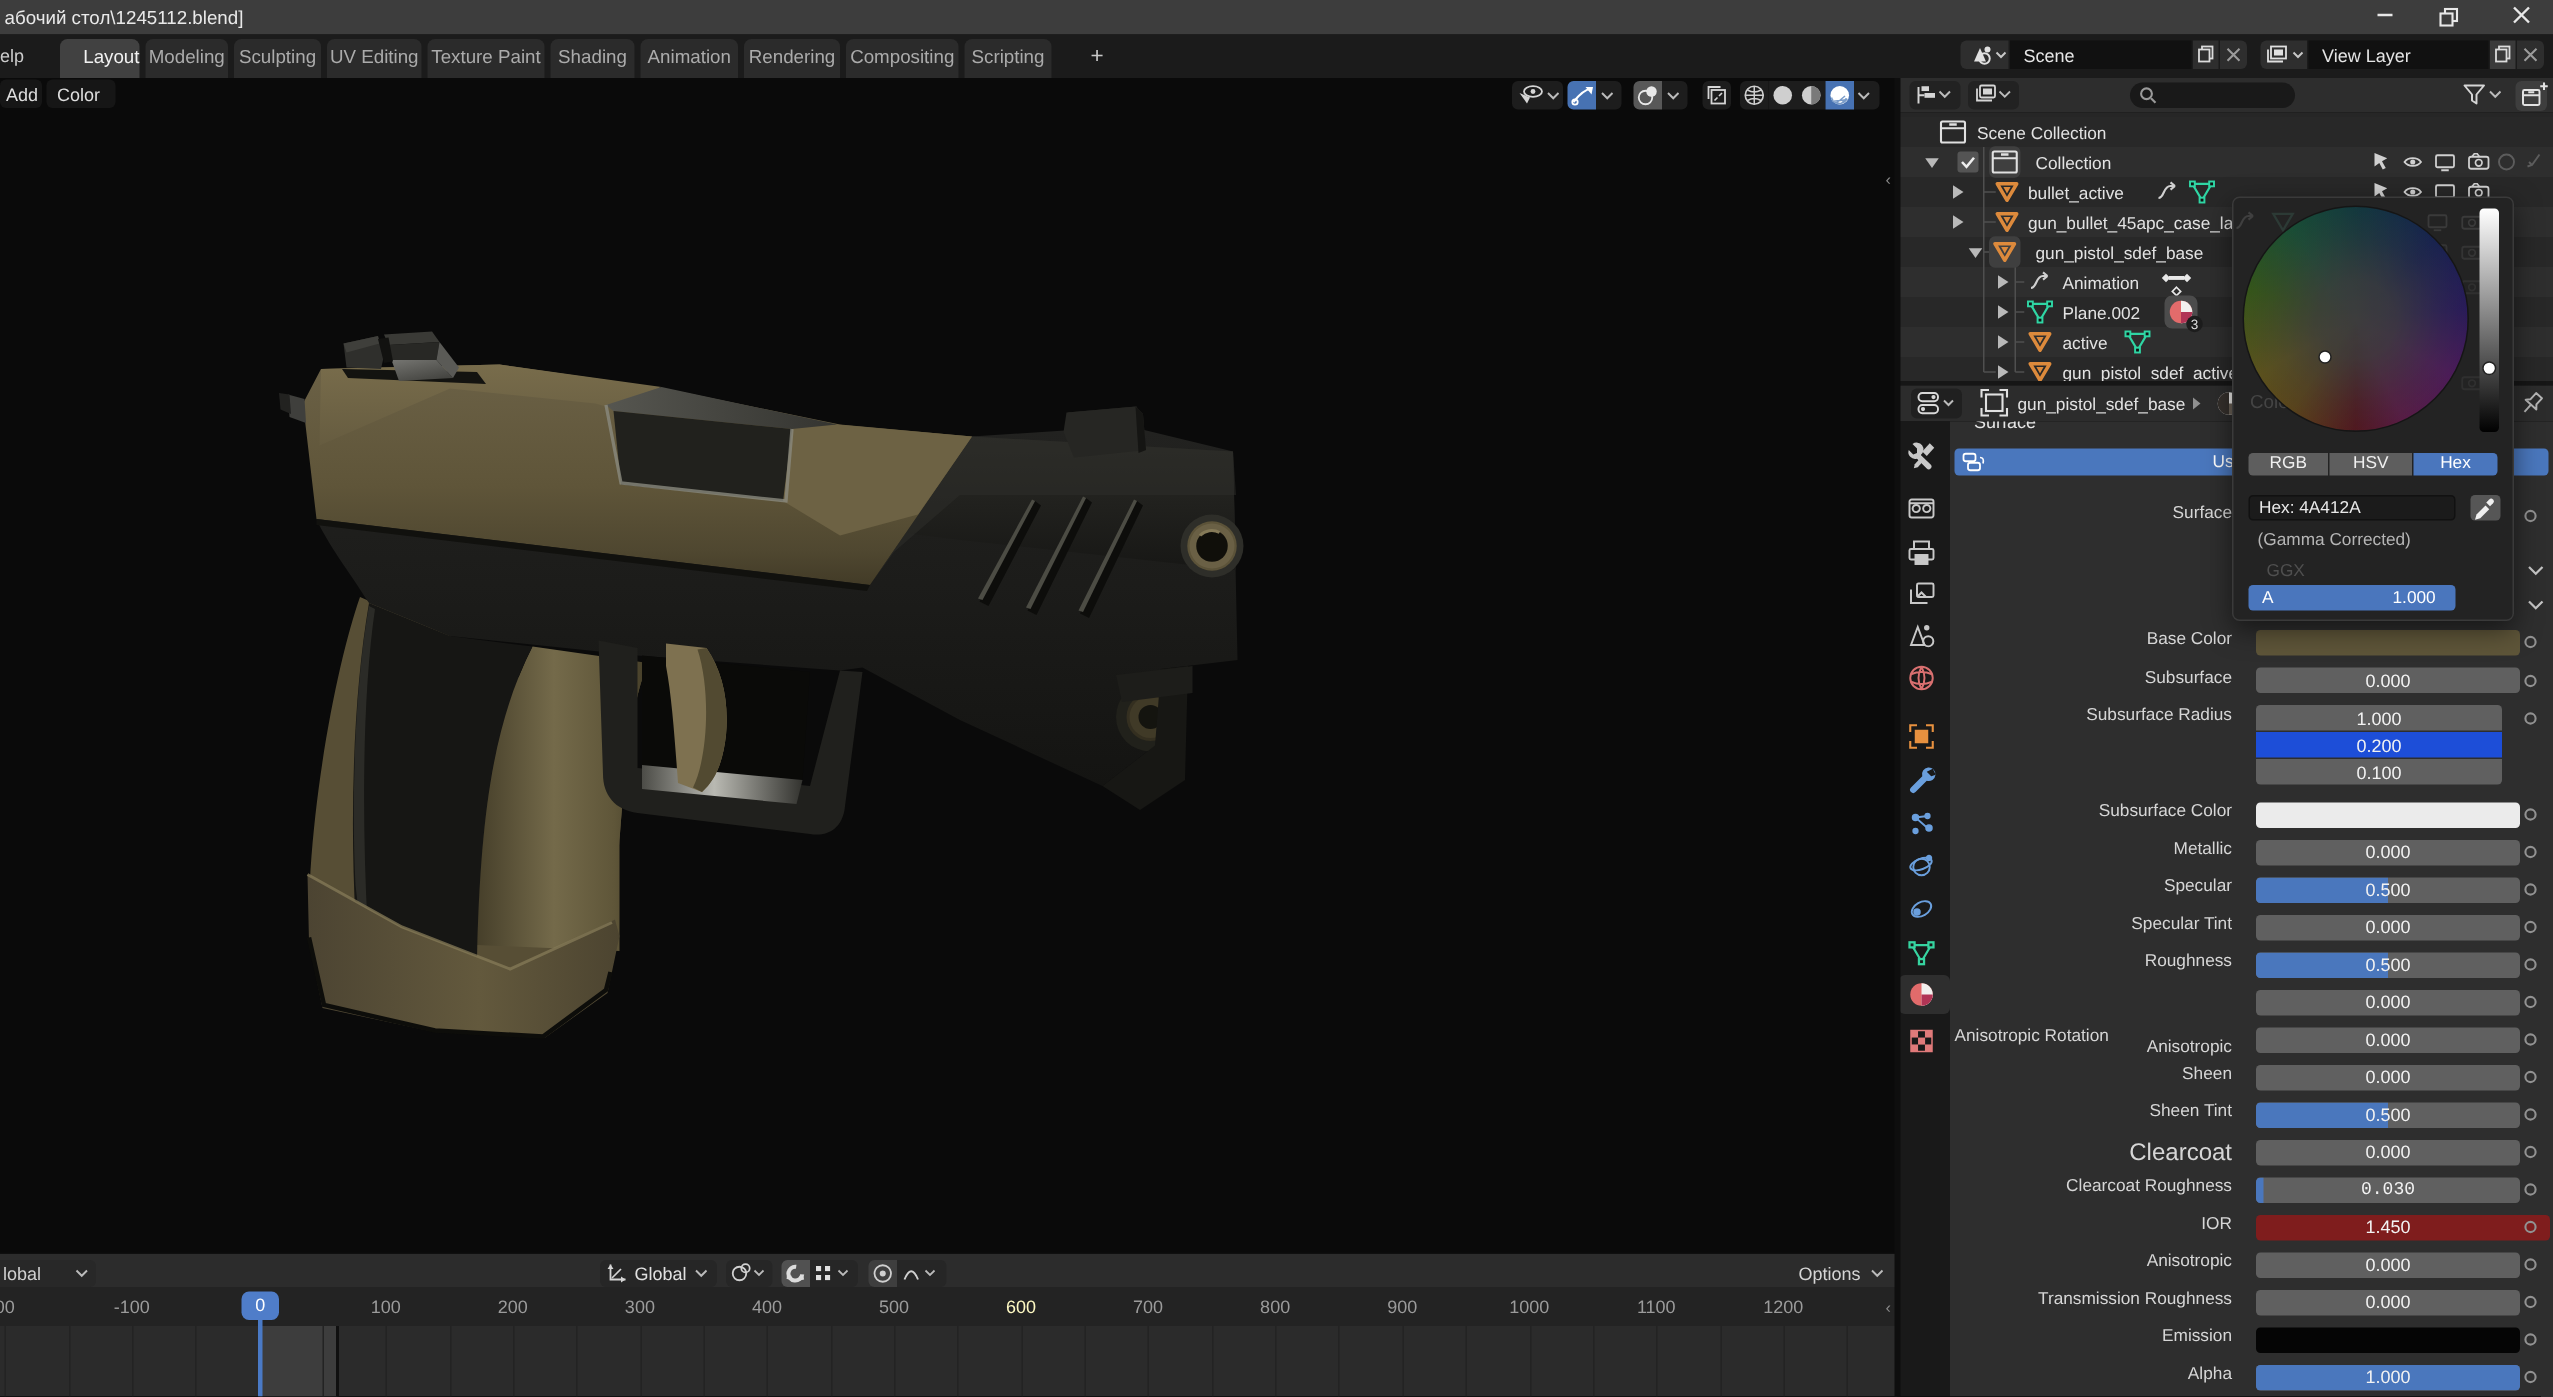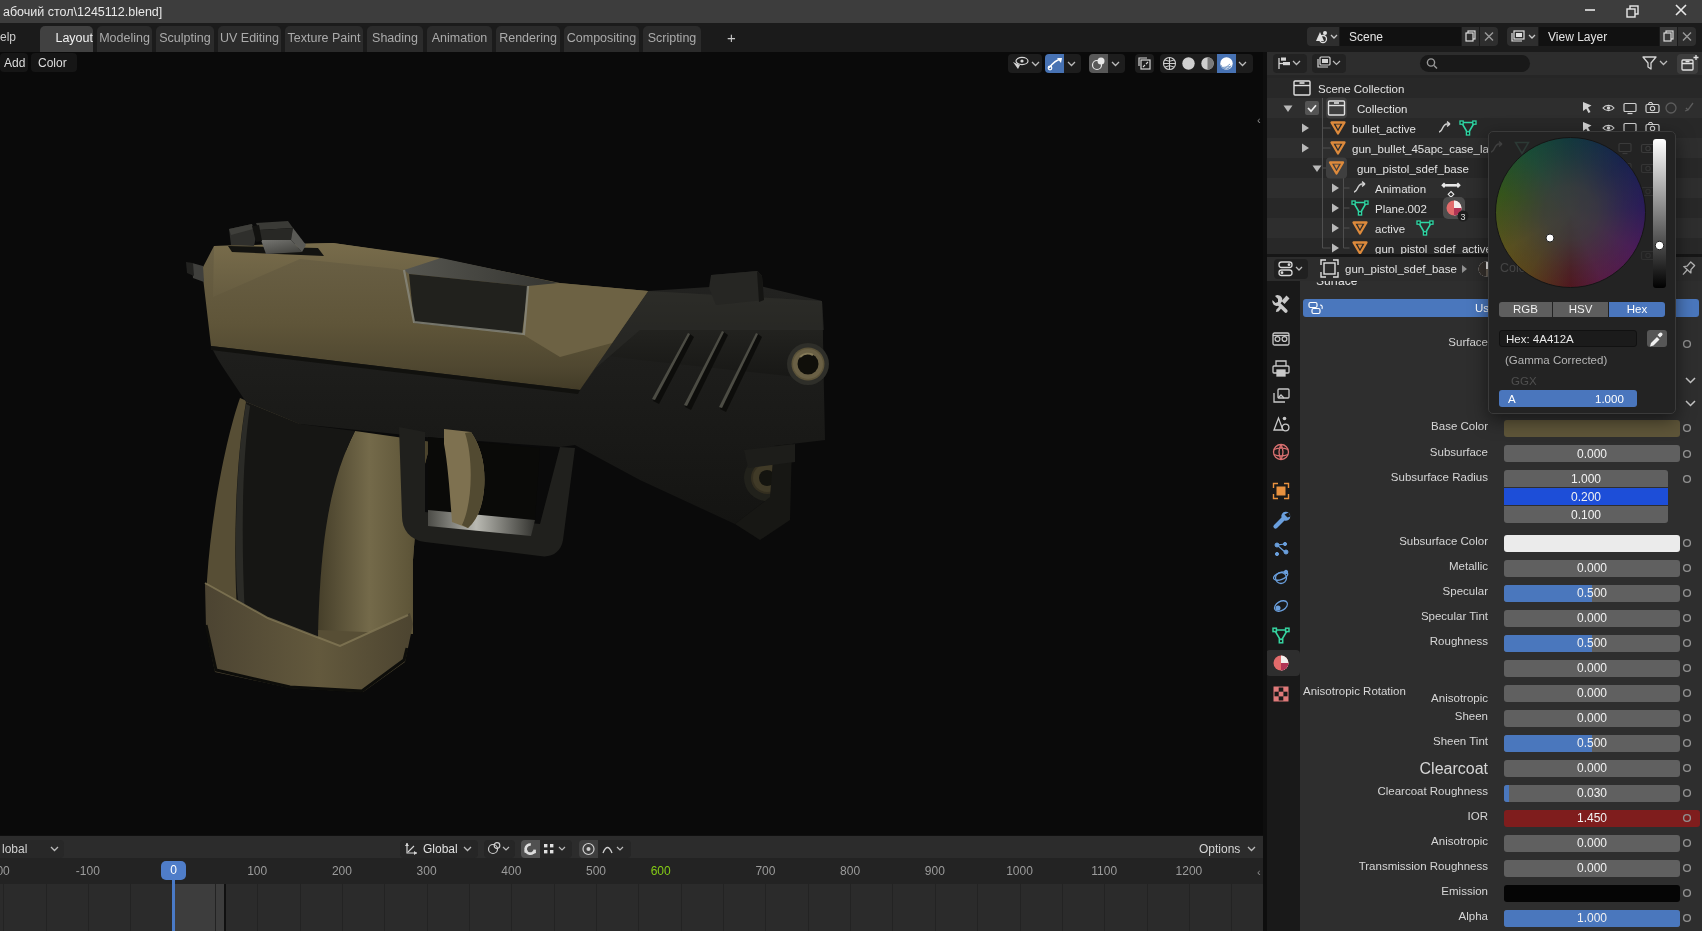--- a/index.html
+++ b/index.html
@@ -358,21 +358,21 @@
       </svg>
 
     <div id="rulernums">
         <div class="abs" style="left:-26.900000000000006px;top:864px;width:60px;text-align:center;color:#9b9b9b;font-size:12px;">00</div>
         <div class="abs" style="left:57.8px;top:864px;width:60px;text-align:center;color:#9b9b9b;font-size:12px;">-100</div>
         <div class="abs" style="left:227.2px;top:864px;width:60px;text-align:center;color:#9b9b9b;font-size:12px;">100</div>
         <div class="abs" style="left:311.9px;top:864px;width:60px;text-align:center;color:#9b9b9b;font-size:12px;">200</div>
         <div class="abs" style="left:396.6px;top:864px;width:60px;text-align:center;color:#9b9b9b;font-size:12px;">300</div>
         <div class="abs" style="left:481.3px;top:864px;width:60px;text-align:center;color:#9b9b9b;font-size:12px;">400</div>
         <div class="abs" style="left:566px;top:864px;width:60px;text-align:center;color:#9b9b9b;font-size:12px;">500</div>
-        <div class="abs" style="left:650.7px;top:864px;width:60px;color:#84cc16;font-size:12px;">600</div>
+        <div class="abs" style="left:650.7px;top:864px;width:60px;text-align:center;color:#fef9c3;font-size:12px;">600</div>
         <div class="abs" style="left:735.4px;top:864px;width:60px;text-align:center;color:#9b9b9b;font-size:12px;">700</div>
         <div class="abs" style="left:820.1px;top:864px;width:60px;text-align:center;color:#9b9b9b;font-size:12px;">800</div>
         <div class="abs" style="left:904.8px;top:864px;width:60px;text-align:center;color:#9b9b9b;font-size:12px;">900</div>
         <div class="abs" style="left:989.5px;top:864px;width:60px;text-align:center;color:#9b9b9b;font-size:12px;">1000</div>
         <div class="abs" style="left:1074.1999999999998px;top:864px;width:60px;text-align:center;color:#9b9b9b;font-size:12px;">1100</div>
         <div class="abs" style="left:1158.9px;top:864px;width:60px;text-align:center;color:#9b9b9b;font-size:12px;">1200</div>
       </div>
 
     <div class="abs" style="left:161px;top:861px;width:25px;height:19px;background:#4f7dc9;border-radius:5px;color:#fff;font-size:12px;text-align:center;line-height:19px;">0</div>
     <div class="abs" style="left:172px;top:880px;width:2.5px;height:51px;background:#4a7ac6;"></div>
@@ -750,21 +750,21 @@
         <div class="abs" style="left:1303px;top:760.0px;width:185px;text-align:right;color:#d6d6d6;font-size:16px;white-space:nowrap;">Clearcoat</div>
         <div class="abs" style="left:1504px;top:759.5px;width:176px;height:17px;background:#606060;border-radius:3px;overflow:hidden;">
           <div style="position:absolute;left:0;top:1.5px;width:176px;text-align:center;color:#f2f2f2;font-size:12px;">0.000</div>
         </div>
         <svg class="abs" width="12" height="12" style="left:1681px;top:762.0px;">
           <circle cx="6" cy="6" r="3.4" fill="none" stroke="#919191" stroke-width="1.4"></circle>
         </svg>
         <div class="abs" style="left:1303px;top:785.0px;width:185px;text-align:right;color:#d6d6d6;font-size:11.5px;white-space:nowrap;">Clearcoat Roughness</div>
         <div class="abs" style="left:1504px;top:784.5px;width:176px;height:17px;background:#606060;border-radius:3px;overflow:hidden;">
           <div style="position:absolute;left:0;top:0;width:5.279999999999999px;height:17px;background:#4a77bd;"></div>
-          <div style="position:absolute;left:0;top:1.5px;width:176px;text-align:center;color:#f2f2f2;font-size:12px;">0.030</div>
+          <div style="position:absolute;left:0;top:1.5px;width:176px;text-align:center;color:#f2f2f2;font-size:12px;font-family:Liberation Mono, monospace;">0.030</div>
         </div>
         <svg class="abs" width="12" height="12" style="left:1681px;top:787.0px;">
           <circle cx="6" cy="6" r="3.4" fill="none" stroke="#919191" stroke-width="1.4"></circle>
         </svg>
         <div class="abs" style="left:1303px;top:810.0px;width:185px;text-align:right;color:#d6d6d6;font-size:11.5px;white-space:nowrap;">IOR</div>
         <div class="abs" style="left:1504px;top:809.5px;width:196px;height:17px;background:#7f1d1d;border-radius:3px;overflow:hidden;">
           <div style="position:absolute;left:0;top:1.5px;width:176px;text-align:center;color:#f2f2f2;font-size:12px;">1.450</div>
         </div>
         <svg class="abs" width="12" height="12" style="left:1681px;top:812.0px;">
           <circle cx="6" cy="6" r="3.4" fill="none" stroke="#919191" stroke-width="1.4"></circle>

